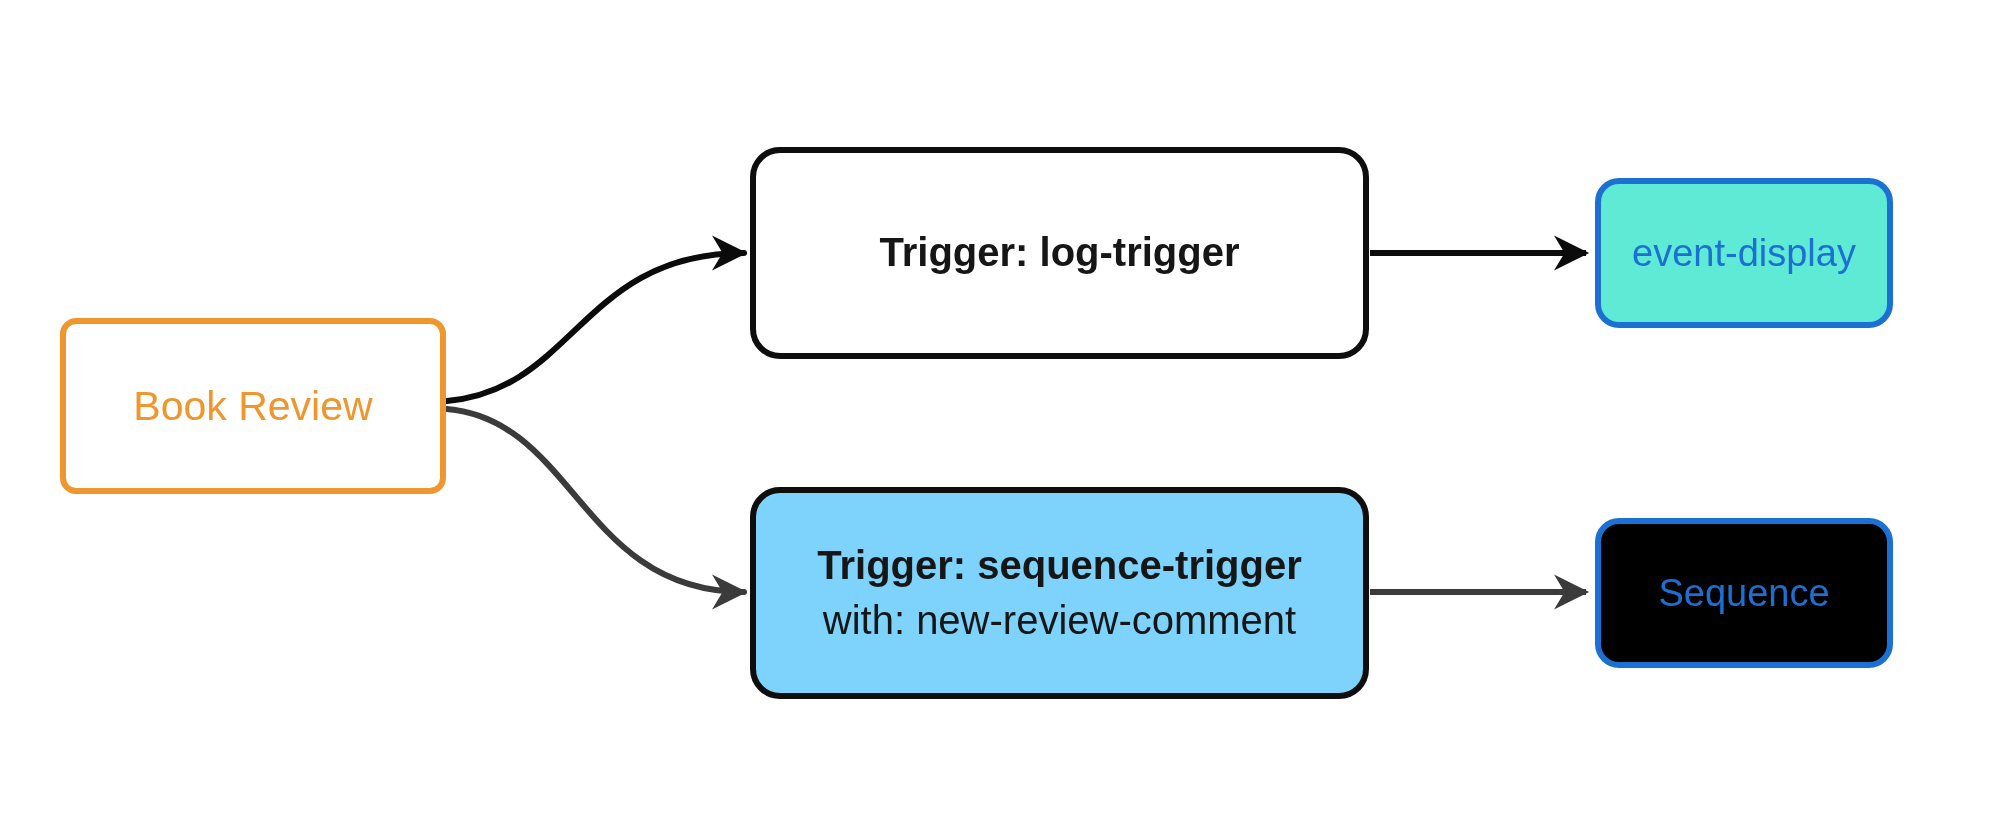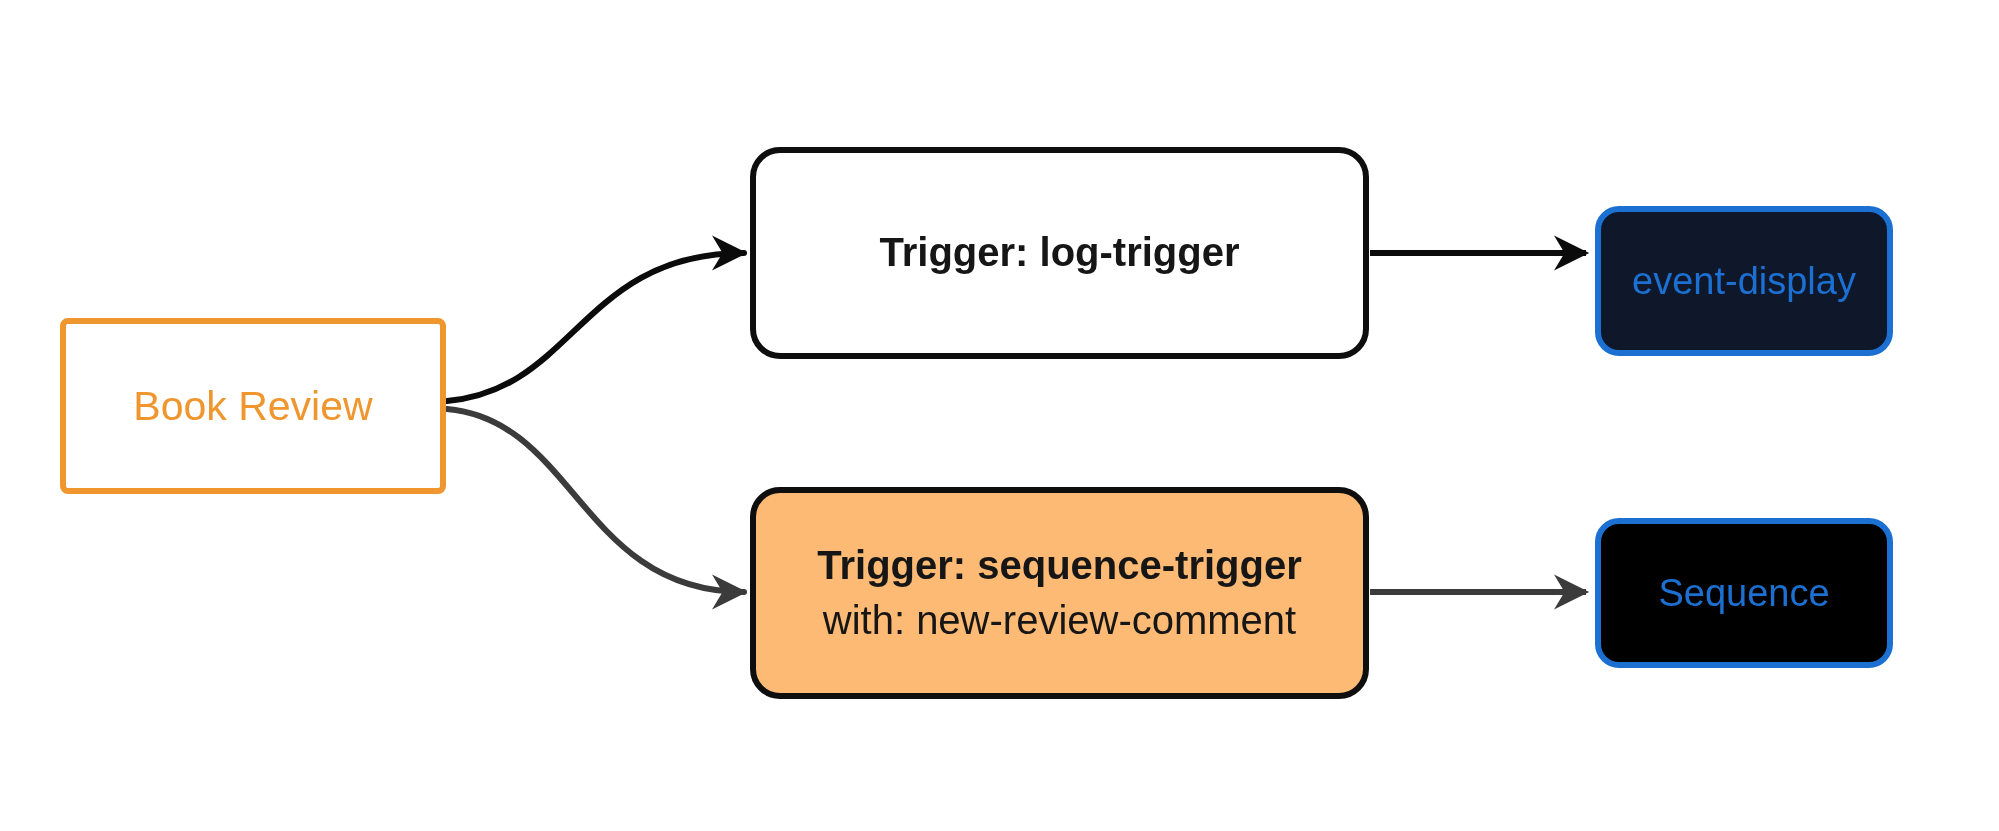--- a/index.html
+++ b/index.html
@@ -34,21 +34,21 @@
     align-items: center;
     justify-content: center;
     text-align: center;
   }
   .node-broker {
     left: 60px;
     top: 318px;
     width: 386px;
     height: 176px;
     border: 6px solid;
-    border-radius: 8px;
+    border-radius: 16px;
     font-size: 41px;
     line-height: 1.38;
   }
   .node-trigger {
     border: 6px solid;
     border-radius: 30px;
     left: 750px;
     width: 619px;
     height: 212px;
     font-size: 40px;
@@ -99,26 +99,26 @@
   </svg>
 
   <div class="node node-broker" style="border-color: rgb(240, 150, 46); color: rgb(240, 150, 46); background-color: rgb(255, 255, 255);">
     <div>Book Review</div>
   </div>
 
   <div class="node node-trigger node-trigger-log" style="border-color: rgb(14, 14, 14); color: rgb(22, 22, 22); background-color: rgb(255, 255, 255); gap: 38px;">
     <div class="title">Trigger: log-trigger</div>
   </div>
 
-  <div class="node node-trigger node-trigger-seq" style="border-color: rgb(14, 14, 14); color: rgb(22, 22, 22); background-color: #fdba74;">
+  <div class="node node-trigger node-trigger-seq" style="border-color: rgb(14, 14, 14); color: rgb(22, 22, 22); background-color: #7dd3fc;">
     <div class="title">Trigger: sequence-trigger</div>
     <div class="subtitle">with: new-review-comment</div>
   </div>
 
-  <div class="node node-sink node-sink-event" style="border-color: rgb(27, 112, 210); color: rgb(27, 112, 210); background-color: #0f172a; margin-top: 28px;">
+  <div class="node node-sink node-sink-event" style="border-color: rgb(27, 112, 210); color: rgb(27, 112, 210); background-color: #5eead4;">
     <div>event-display</div>
   </div>
 
   <div class="node node-sink node-sink-seq" style="border-color: rgb(27, 112, 210); color: rgb(27, 112, 210); background-color: #000000;">
     <div>Sequence</div>
   </div>
 
 </div>
 
 </body></html>

